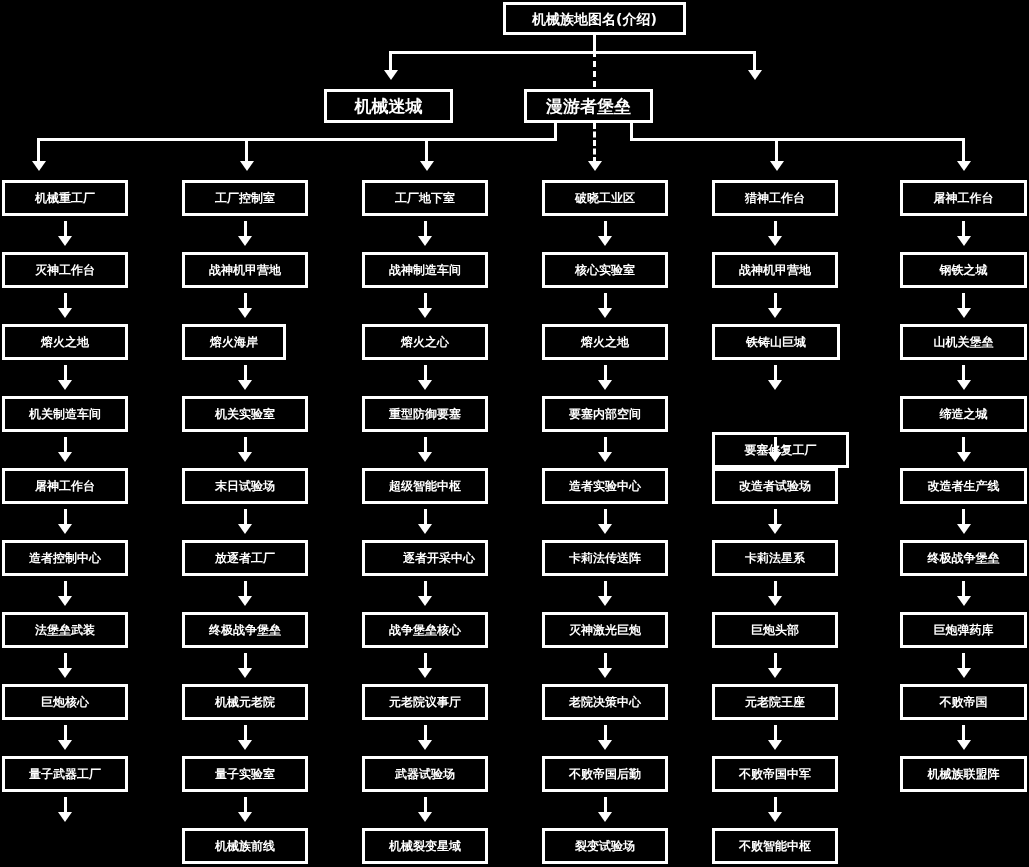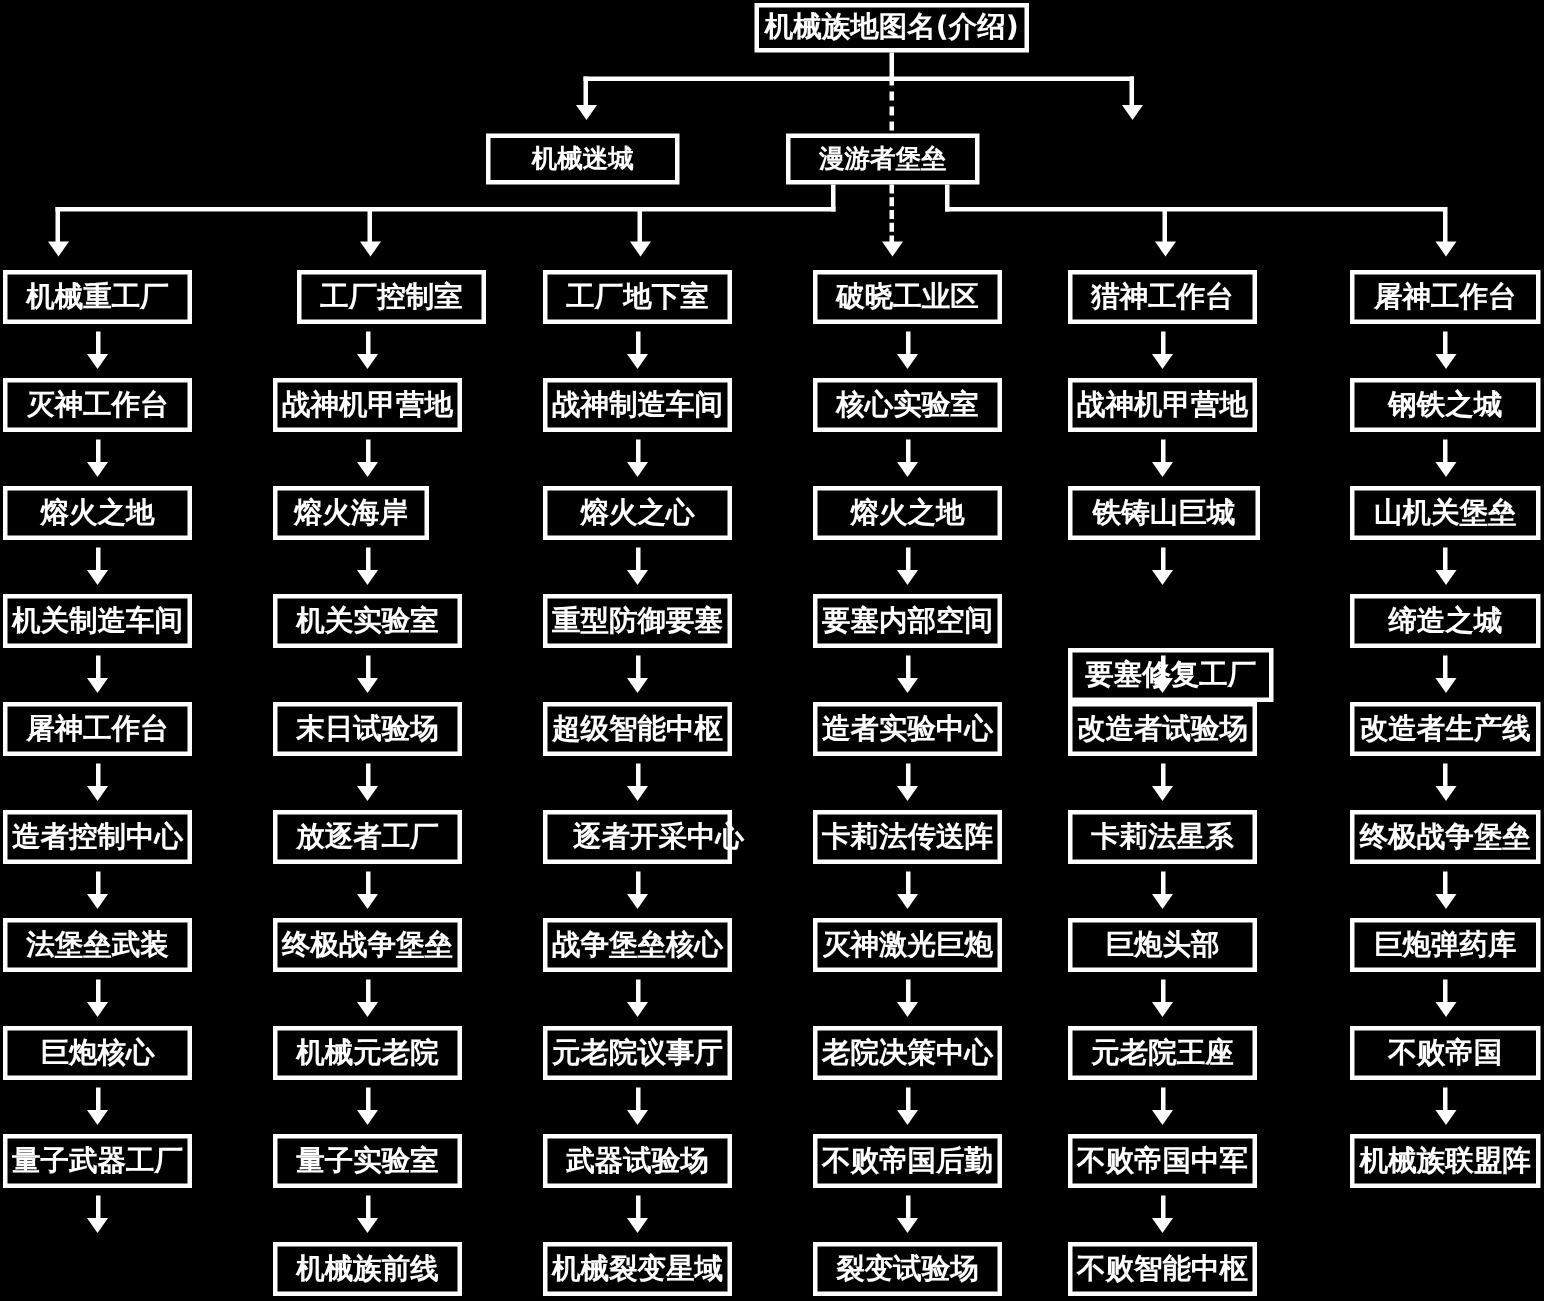--- a/index.html
+++ b/index.html
@@ -19,23 +19,23 @@
     background:#000000;
     color:#ffffff;
     display:flex;align-items:center;justify-content:center;
     font-weight:bold;
     letter-spacing:0px;
     white-space:nowrap;
     line-height:1;
   }
   .node span{display:block;}
 
-  .title-node{font-size:19px;}
+  .title-node{font-size:14px;}
   .tier2-node{font-size:17px;}
-  .col-node{font-size:19px;}
+  .col-node{font-size:12px;}
 
   
   .hline{position:absolute;background:#ffffff;height:3px;}
   .vline{position:absolute;background:#ffffff;width:3px;}
   .vline.dash{
     background:transparent;
     border-left:3px solid #ffffff;
     width:0;
     border-left-style:dashed;
   }
@@ -129,21 +129,21 @@
       <div class="node col-node" style="left: 2px; top: 684px; width: 126px; height: 36px;">
         <span>巨炮核心</span>
       </div>
       <div class="stem" style="left: 63.5px; top: 725px; height: 16px;"></div>
       <div class="arrow" style="left: 58px; top: 740px;"></div>
       <div class="node col-node" style="left: 2px; top: 756px; width: 126px; height: 36px;">
         <span>量子武器工厂</span>
       </div>
       <div class="stem" style="left: 63.5px; top: 797px; height: 16px;"></div>
       <div class="arrow" style="left: 58px; top: 812px;"></div>
-      <div class="node col-node" style="left: 198px; top: 180px; width: 126px; height: 36px;">
+      <div class="node col-node" style="left: 182px; top: 180px; width: 126px; height: 36px;">
         <span>工厂控制室</span>
       </div>
       <div class="stem" style="left: 243.5px; top: 221px; height: 16px;"></div>
       <div class="arrow" style="left: 238px; top: 236px;"></div>
       <div class="node col-node" style="left: 182px; top: 252px; width: 126px; height: 36px;">
         <span>战神机甲营地</span>
       </div>
       <div class="stem" style="left: 243.5px; top: 293px; height: 16px;"></div>
       <div class="arrow" style="left: 238px; top: 308px;"></div>
       <div class="node col-node" style="left: 182px; top: 324px; width: 104px; height: 36px;">

